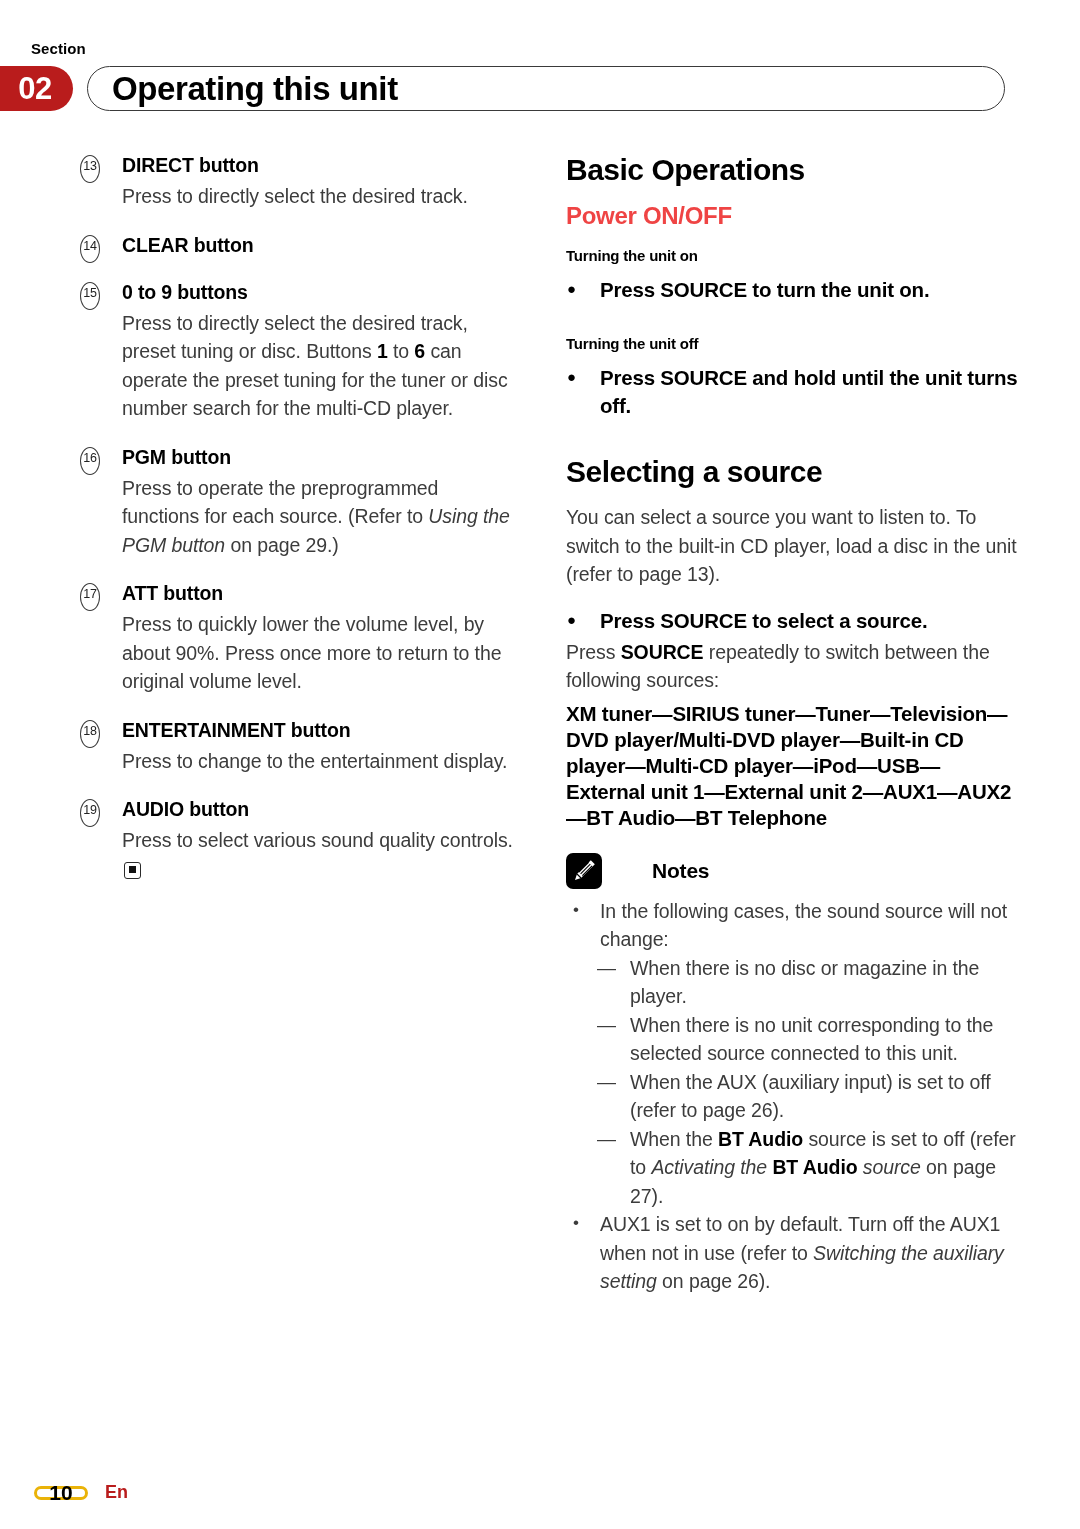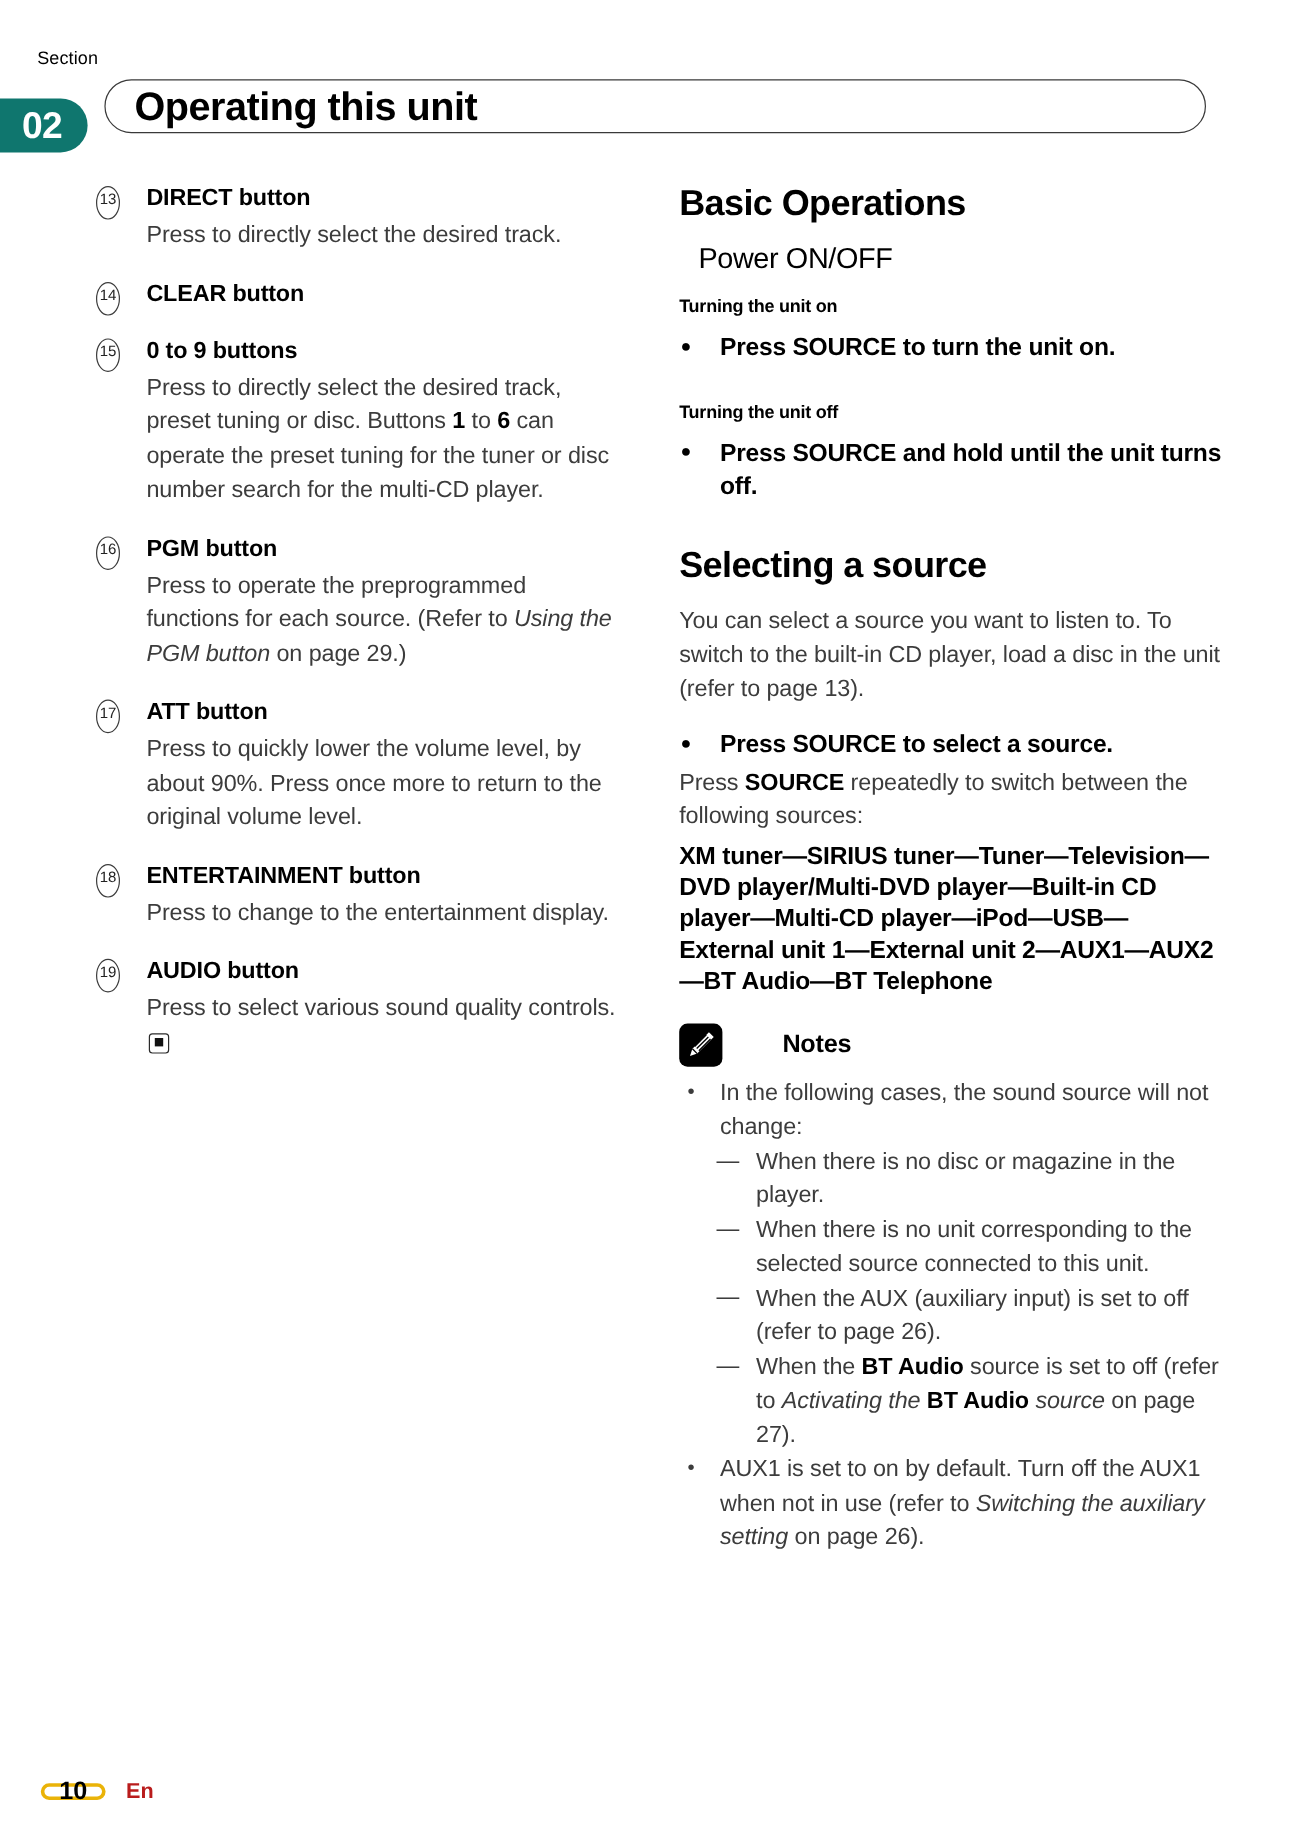--- a/index.html
+++ b/index.html
@@ -22,31 +22,31 @@
     left: 0;
     top: 0;
     width: 1080px;
     height: 140px;
   }
   .section-label {
     position: absolute;
     left: 31px;
     top: 40px;
     font-size: 15px;
-    font-weight: normal;
+    font-weight: bold;
     letter-spacing: .1px;
     color: #000;
   }
   .section-pill {
     position: absolute;
     left: 0;
-    top: 82px;
+    top: 66px;
     width: 73px;
     height: 45px;
-    background: #0f766e;
+    background: #b91c1c;
     border-radius: 0 24px 24px 0;
     color: #fff;
     font-size: 31px;
     font-weight: bold;
     display: flex;
     align-items: center;
     justify-content: center;
     letter-spacing: -.5px;
     padding-right: 3px;
     box-sizing: border-box;
@@ -145,25 +145,25 @@
     font-size: 30px;
     font-weight: bold;
     color: #000;
     letter-spacing: -.5px;
     line-height: 36px;
     margin: 0 0 13px 0;
   }
   .h1.spaced { margin-top: 34px; }
   .h2 {
     font-size: 24px;
-    font-weight: normal;
-    color: #000000;
+    font-weight: bold;
+    color: #ef4444;
     letter-spacing: -.3px;
     line-height: 30px;
-    margin: 0 0 11px 16px;
+    margin: 0 0 11px 0;
   }
   .h3 {
     font-size: 15px;
     font-weight: bold;
     color: #000;
     letter-spacing: -.2px;
     line-height: 27px;
     margin: 0 0 7px 0;
   }
   .h3.gap { margin-top: 26px; }

